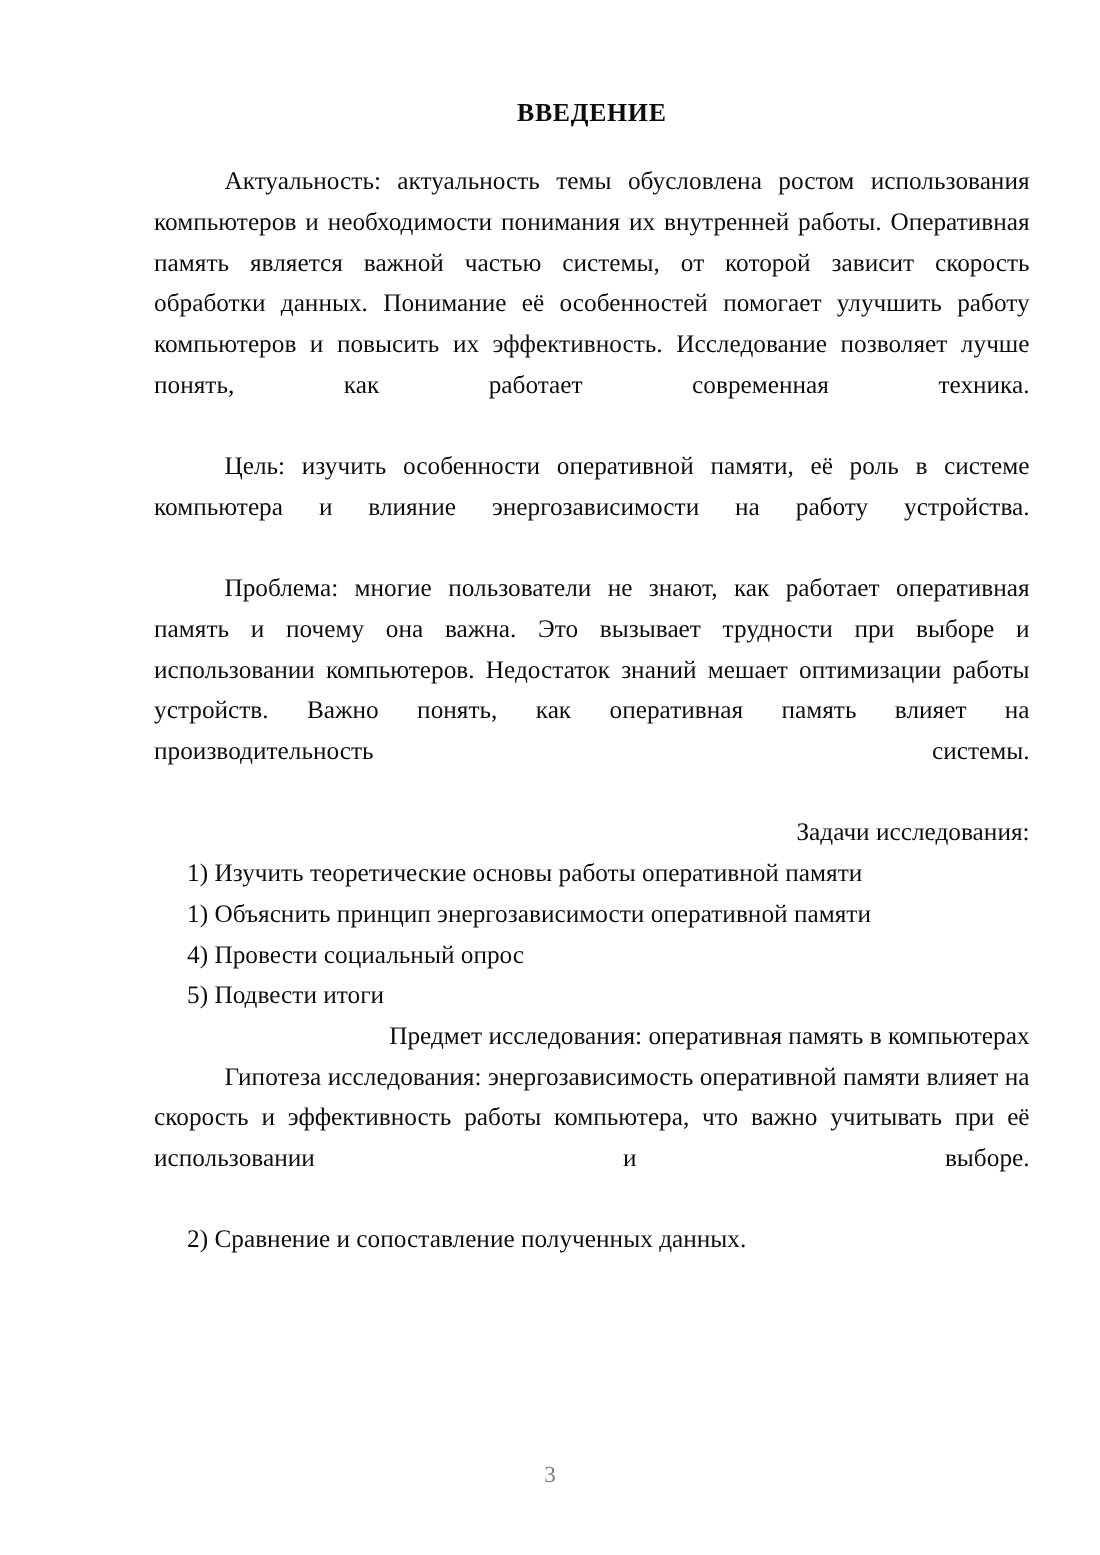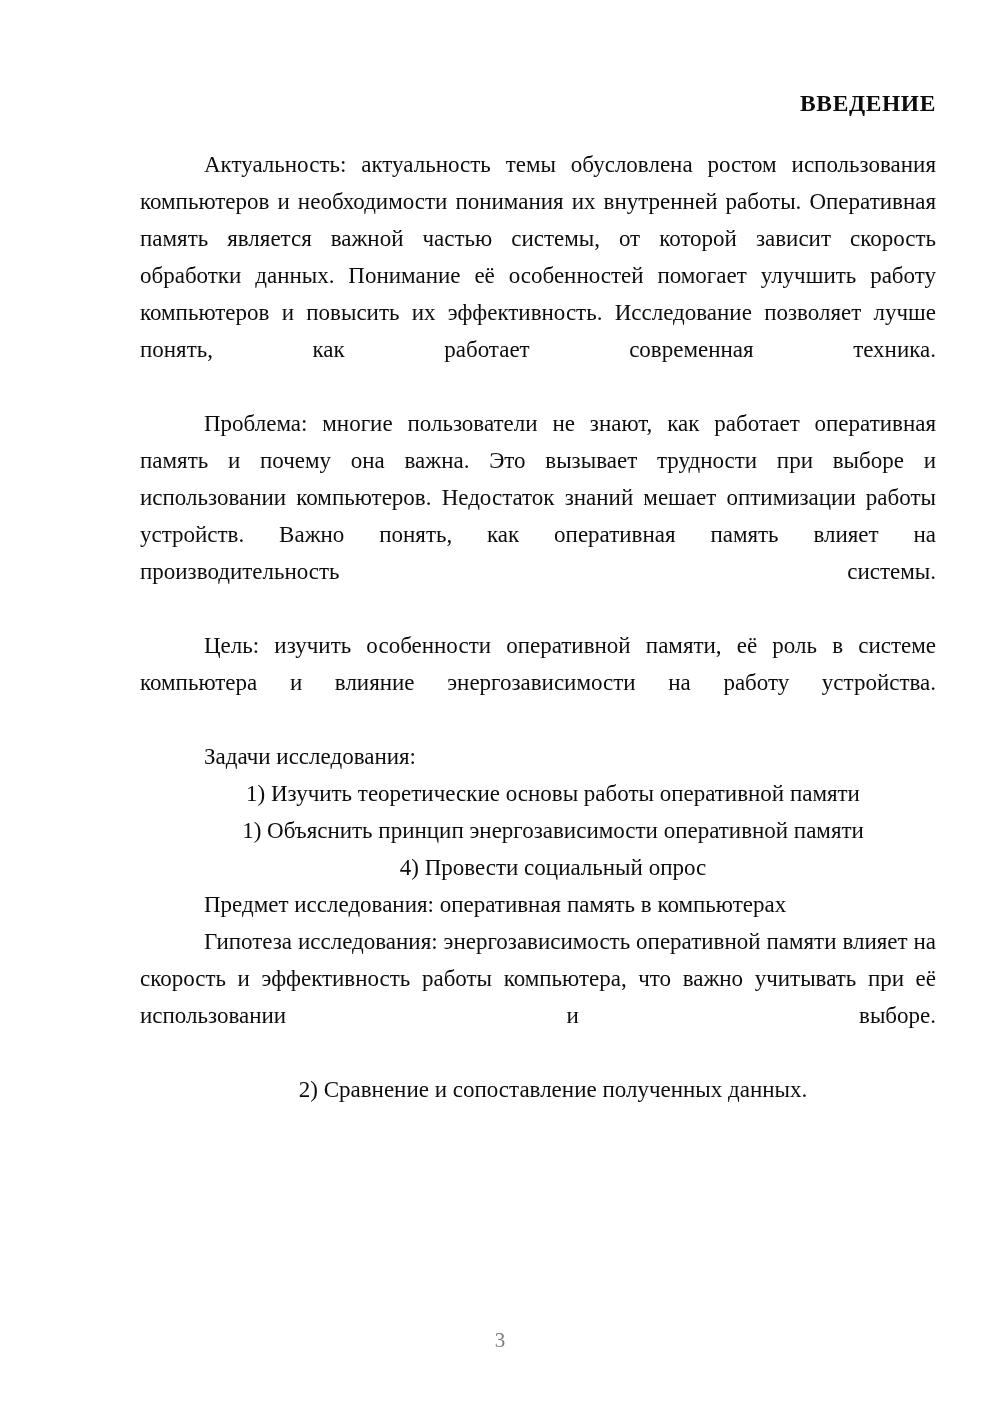--- a/index.html
+++ b/index.html
@@ -20,21 +20,21 @@
   }
   .content {
     position: absolute;
     left: 140px;
     top: 88px;
     width: 796px;
   }
   .doc-title {
     font-size: 23.5px;
     font-weight: bold;
-    text-align: right;
+    text-align: center;
     letter-spacing: 0.6px;
     line-height: 1.35;
     margin: 0 0 26px 0;
   }
   .para {
     font-size: 23px;
     line-height: 37px;
     text-align: justify;
     text-justify: inter-word;
     text-indent: 64px;
@@ -43,28 +43,28 @@
   }
   
   .para::after {
     content: "";
     display: inline-block;
     width: 100%;
   }
   .lead {
     font-size: 23px;
     line-height: 37px;
-    text-align: left;
+    text-align: right;
     text-indent: 64px;
     margin: 0;
   }
   .list-item {
     font-size: 23px;
     line-height: 37px;
-    text-align: center;
+    text-align: left;
     text-indent: 0;
     margin: 0;
     padding-left: 30px;
   }
   .page-number {
     position: absolute;
     left: 0;
     right: 0;
     top: 1328px;
     text-align: center;
@@ -76,29 +76,30 @@
 </head>
 <body>
 
 <div class="page">
   <div class="content">
 
     <h1 class="doc-title">ВВЕДЕНИЕ</h1>
 
     <p class="para">Актуальность: актуальность темы обусловлена ростом использования компьютеров и необходимости понимания их внутренней работы. Оперативная память является важной частью системы, от которой зависит скорость обработки данных. Понимание её особенностей помогает улучшить работу компьютеров и повысить их эффективность. Исследование позволяет лучше понять, как работает современная техника.</p>
 
+    <p class="para">Цель: изучить особенности оперативной памяти, её роль в системе компьютера и влияние энергозависимости на работу устройства.</p>
+
     <p class="para">Проблема: многие пользователи не знают, как работает оперативная память и почему она важна. Это вызывает трудности при выборе и использовании компьютеров. Недостаток знаний мешает оптимизации работы устройств. Важно понять, как оперативная память влияет на производительность системы.</p>
-
-    <p class="para">Цель: изучить особенности оперативной памяти, её роль в системе компьютера и влияние энергозависимости на работу устройства.</p>
 
     <p class="lead">Задачи исследования:</p>
 
     <p class="list-item">1) Изучить теоретические основы работы оперативной памяти</p>
     <p class="list-item">1) Объяснить принцип энергозависимости оперативной памяти</p>
     <p class="list-item">4) Провести социальный опрос</p>
+    <p class="list-item">5) Подвести итоги</p>
 
 
     <p class="lead">Предмет исследования: оперативная память в компьютерах</p>
 
     <p class="para">Гипотеза исследования: энергозависимость оперативной памяти влияет на скорость и эффективность работы компьютера, что важно учитывать при её использовании и выборе.</p>
 
 
     <p class="list-item">2) Сравнение и сопоставление полученных данных.</p>
 
   </div>

